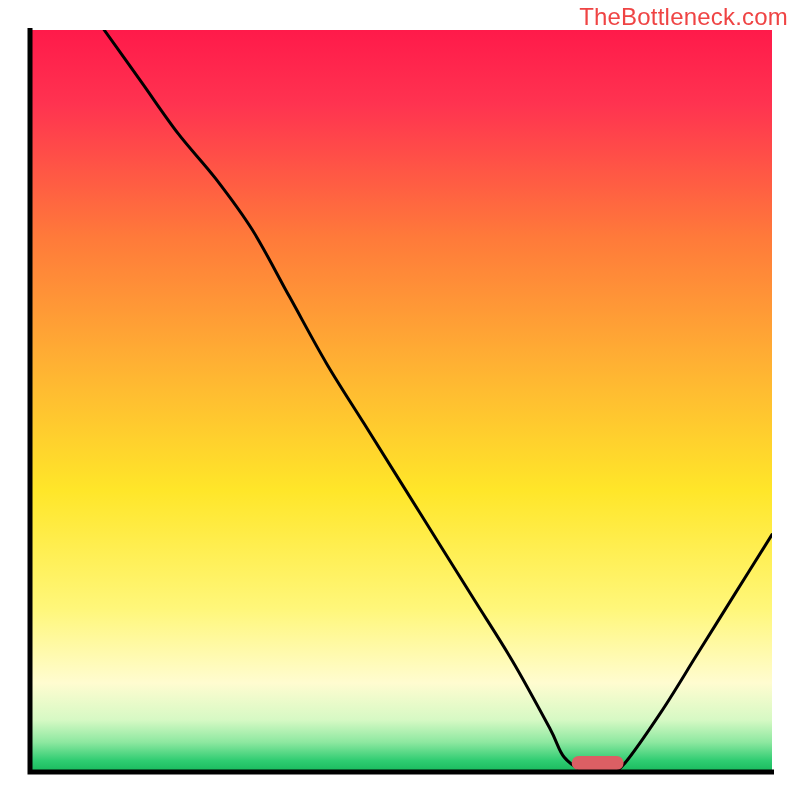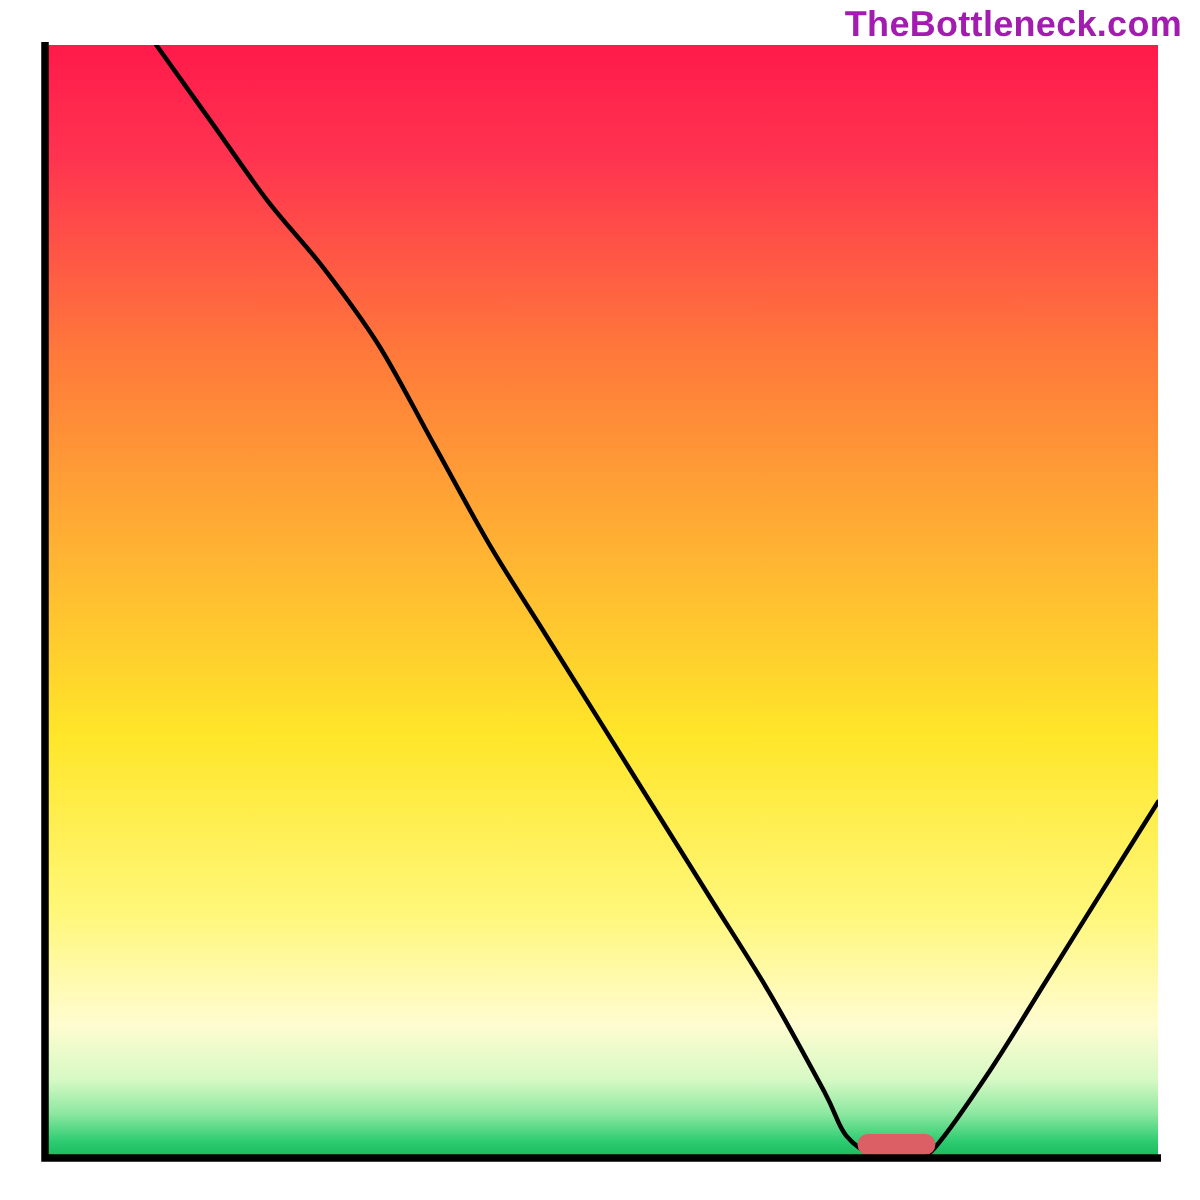--- a/index.html
+++ b/index.html
@@ -13,22 +13,22 @@
   .chart-wrap {
     position: relative;
     width: 800px;
     height: 800px;
   }
   .watermark {
     position: absolute;
     top: 3px;
     right: 12px;
     font-size: 24px;
-    font-weight: 700;
-    color: #a21caf;
+    font-weight: 400;
+    color: #ef4444;
     letter-spacing: 0.2px;
     z-index: 5;
   }
   svg.plot {
     position: absolute;
     top: 0;
     left: 0;
   }
   .frame-line {
     stroke: #000000;

